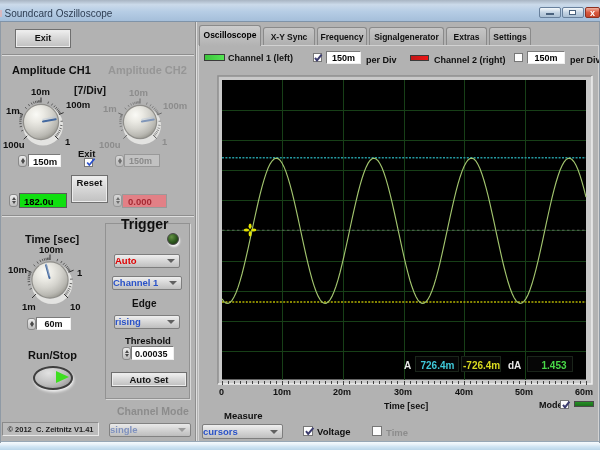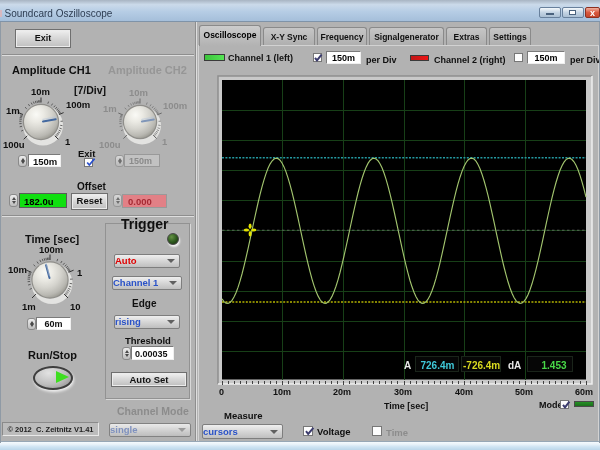--- a/index.html
+++ b/index.html
@@ -102,21 +102,21 @@
 <div class="spin" style="left:18px;top:155px;height:12px"></div>
 <div class="sunk ab" style="left:28px;top:154px;width:33px;height:13px;font-size:9.5px;font-weight:bold;color:#111;padding:1px 0 0 4px">150m</div>
 <div class="lbl" style="left:78px;top:148px;font-size:9.5px">Exit</div>
 <div class="cb" style="left:84px;top:158px;width:9px;height:9px"></div>
 <svg class="ab" style="left:85.5px;top:158px" width="10" height="10">
       <polyline points="1.2,4.5 3.3,7 8.6,0.6" fill="none" stroke="#2a50cc" stroke-width="1.7"></polyline>
     </svg>
 <div class="lbl" style="left:77px;top:181px;font-size:10px">Offset</div>
 <div class="spin" style="left:9px;top:194px;height:13px"></div>
 <div class="ab" style="left:19px;top:193px;width:48px;height:15px;background:#0fdf0f;border:1px solid #5a5a5a;font-size:9.5px;font-weight:bold;color:#000;padding:1.5px 0 0 4px">182.0u</div>
-<div class="btn" style="left:72px;top:194px;width:35px;height:15px;font-size:9.5px;line-height:11px">Reset</div>
+<div class="btn" style="left:72px;top:176px;width:35px;height:26px;font-size:9.5px;line-height:11px">Reset</div>
 
 <div class="ab" style="left:112px;top:94px;width:56px;height:56px">
       <svg width="56" height="56" style="position:absolute">
 <defs>
 <radialGradient id="kbb" cx="0.36" cy="0.28" r="0.88">
 <stop offset="0" stop-color="#fafaf6"></stop>
             <stop offset="0.25" stop-color="#ebeae4"></stop>
 <stop offset="0.5" stop-color="#d5d4ce"></stop>
             <stop offset="0.74" stop-color="#b9b8b2"></stop>
 <stop offset="0.9" stop-color="#96958d"></stop>

